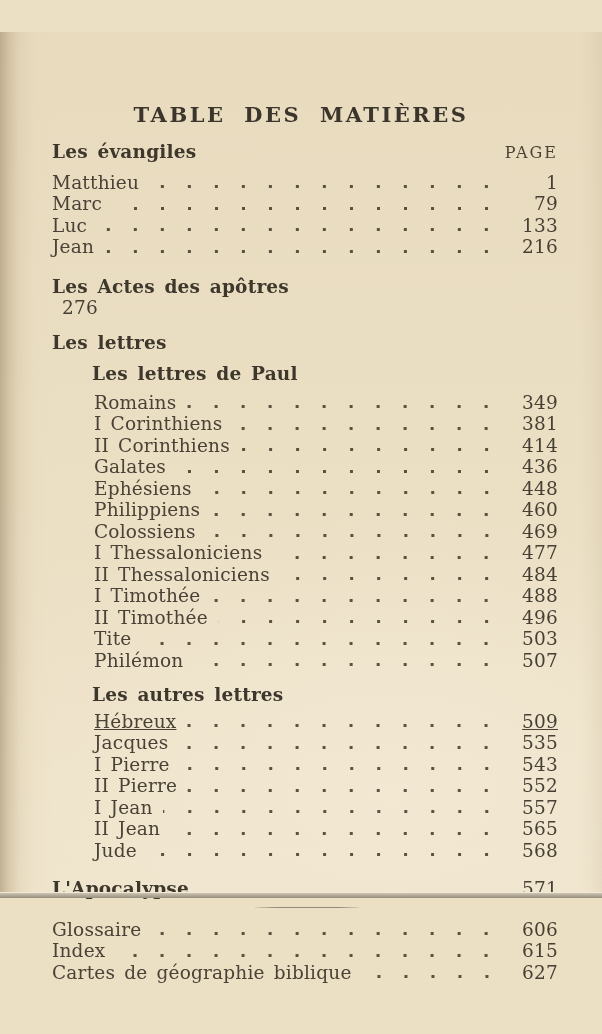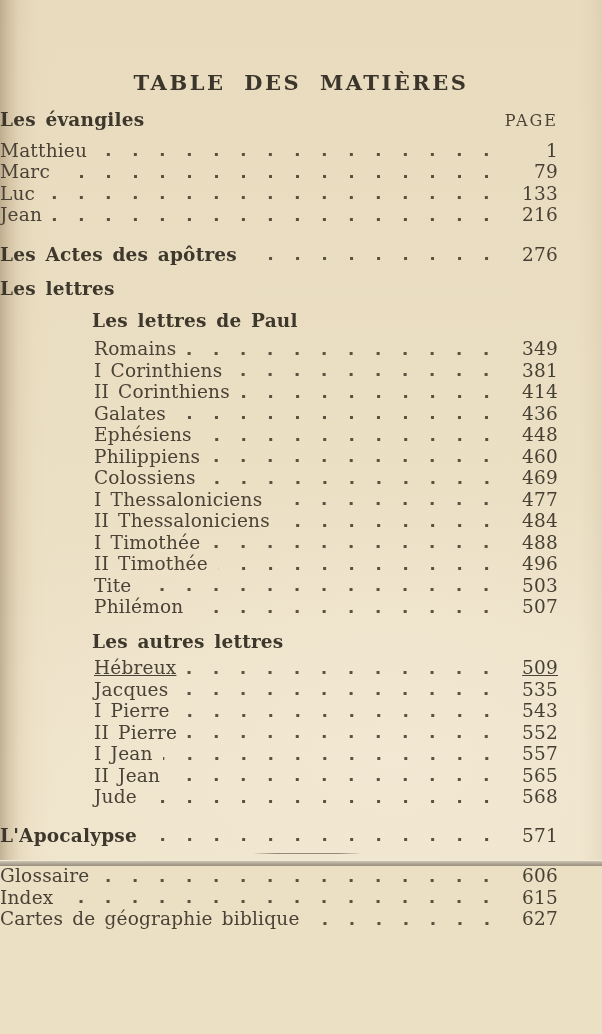--- a/index.html
+++ b/index.html
@@ -10,54 +10,55 @@
   }
   .page{
     position:relative;width:602px;height:866px;box-sizing:border-box;
     color:#4a4236;
     background:
       linear-gradient(90deg, rgba(148,126,94,0.50) 0px, rgba(178,156,122,0.38) 9px,
         rgba(203,185,150,0.25) 19px, rgba(226,211,178,0.10) 34px, rgba(0,0,0,0) 52px),
       linear-gradient(270deg, rgba(158,138,104,0.12) 0px, rgba(158,138,104,0.06) 9px, rgba(0,0,0,0) 22px),
       radial-gradient(130% 55% at 65% 88%, rgba(243,233,212,0.9) 0%, rgba(243,233,212,0) 60%),
       linear-gradient(180deg, #e8dbbe 0%, #ebdfc4 55%, #efe4cb 100%);
+    margin-top: 32px;
   }
   .bottom-edge{
     position:absolute;left:0;right:0;bottom:0;height:5px;
     background:linear-gradient(180deg,#cdc4b3 0%,#968d7d 100%);
     box-shadow:0 -1px 0 #f2e9d5;
   }
   .title{
     margin:0;padding-top:70px;text-align:center;
     font-size:21px;font-weight:bold;color:#3b352b;
     letter-spacing:2.5px;word-spacing:9px;
   }
   .row{
     display:flex;align-items:baseline;
-    padding-right:44px;
+    padding-left:52px;padding-right:44px;
     font-size:18.5px;line-height:21.5px;
     word-spacing:3px;letter-spacing:0.2px;
   }
   .row.lvl1{padding-left:92px;}
   .row.lvl2{padding-left:94px;}
   .bold{font-weight:bold;color:#3e372c;}
   .lbl{white-space:nowrap;}
   .pg{min-width:46px;text-align:right;color:#463f33;}
   .leader{
     flex:1 1 auto;align-self:stretch;margin:0 8px 0 10px;
     background-image:radial-gradient(circle, rgba(70,60,46,0.88) 1.4px, transparent 1.9px);
     background-size:27px 5px;background-repeat:repeat-x;
     background-position:right 4px bottom 4px;
   }
   .spacer{flex:1 1 auto;}
   .page-col-label{
     font-size:16px;letter-spacing:2px;color:#4a4236;align-self:baseline;
   }
   .hdr{margin-top:14px;}
-  .g8{margin-top:8px;}   .g18{margin-top:18px;}  .g13{margin-top:13px;}
+  .g8{margin-top:8px;}   .g18{margin-top:18px;flex-direction:column;}  .g13{margin-top:13px;}
   .g10{margin-top:10px;} .g7{margin-top:7px;}    .g5{margin-top:5px;text-decoration:underline;}
   .g17{margin-top:17px;} .g11{margin-top:11px;}
   .rule{
     height:1px;width:104px;margin:7px auto 0 auto;position:relative;left:6px;
     background:linear-gradient(90deg, rgba(148,139,124,0.2), #938a7b 20%, #938a7b 80%, rgba(148,139,124,0.2));
   }
 </style>
 </head>
 <body>
 

